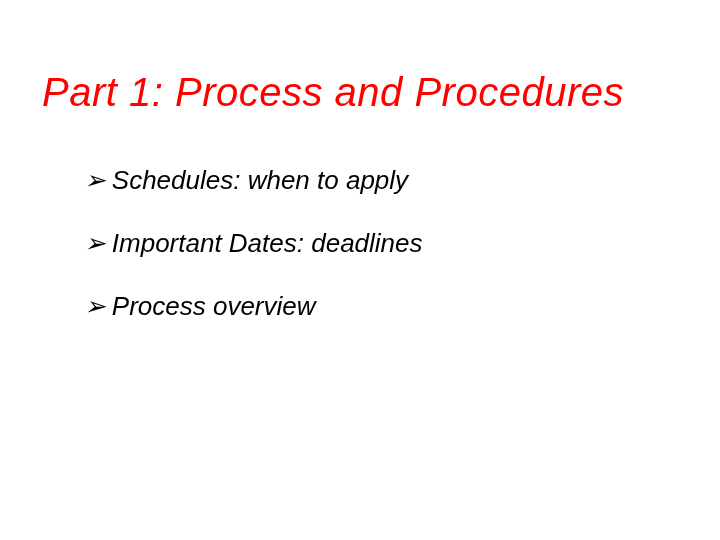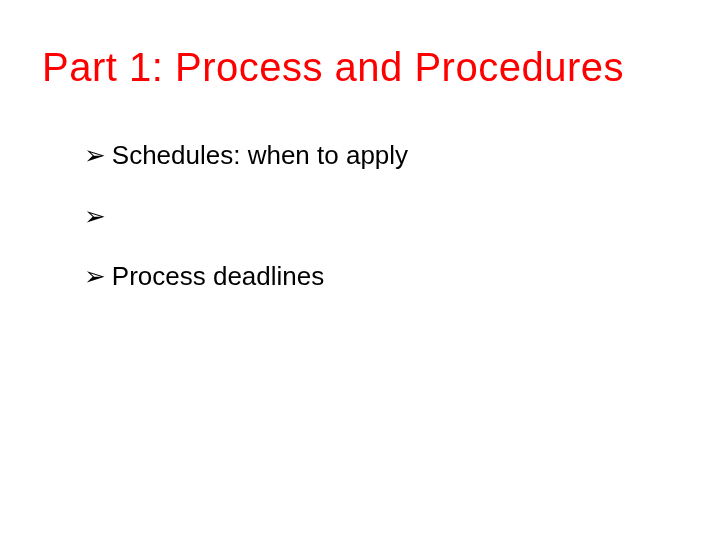--- a/index.html
+++ b/index.html
@@ -8,21 +8,22 @@
       box-sizing: border-box;
     }
     body {
       width: 720px;
       height: 540px;
       background: #ffffff;
       font-family: Arial, Helvetica, sans-serif;
       position: relative;
     }
     .slide {
-      padding: 45px 42px;
+      padding: 70px 42px;
+      font-style: italic;
     }
     .title {
       color: #ff0000;
       font-size: 40px;
       font-weight: normal;
       letter-spacing: 0.5px;
       margin-bottom: 50px;
     }
     .bullet-list {
       list-style: none;
@@ -50,19 +51,20 @@
 
 <div class="slide">
   <h1 class="title">Part 1: Process and Procedures</h1>
   <ul class="bullet-list">
     <li class="bullet-item">
       <span class="bullet-icon">➢</span>
       <span class="bullet-text">Schedules: when to apply</span>
     </li>
     <li class="bullet-item">
       <span class="bullet-icon">➢</span>
+      <span class="bullet-text">Important Dates: deadlines</span>
     </li>
     <li class="bullet-item">
       <span class="bullet-icon">➢</span>
-      <span class="bullet-text">Process deadlines</span>
+      <span class="bullet-text">Process overview</span>
     </li>
   </ul>
 </div>
 
 </body></html>

